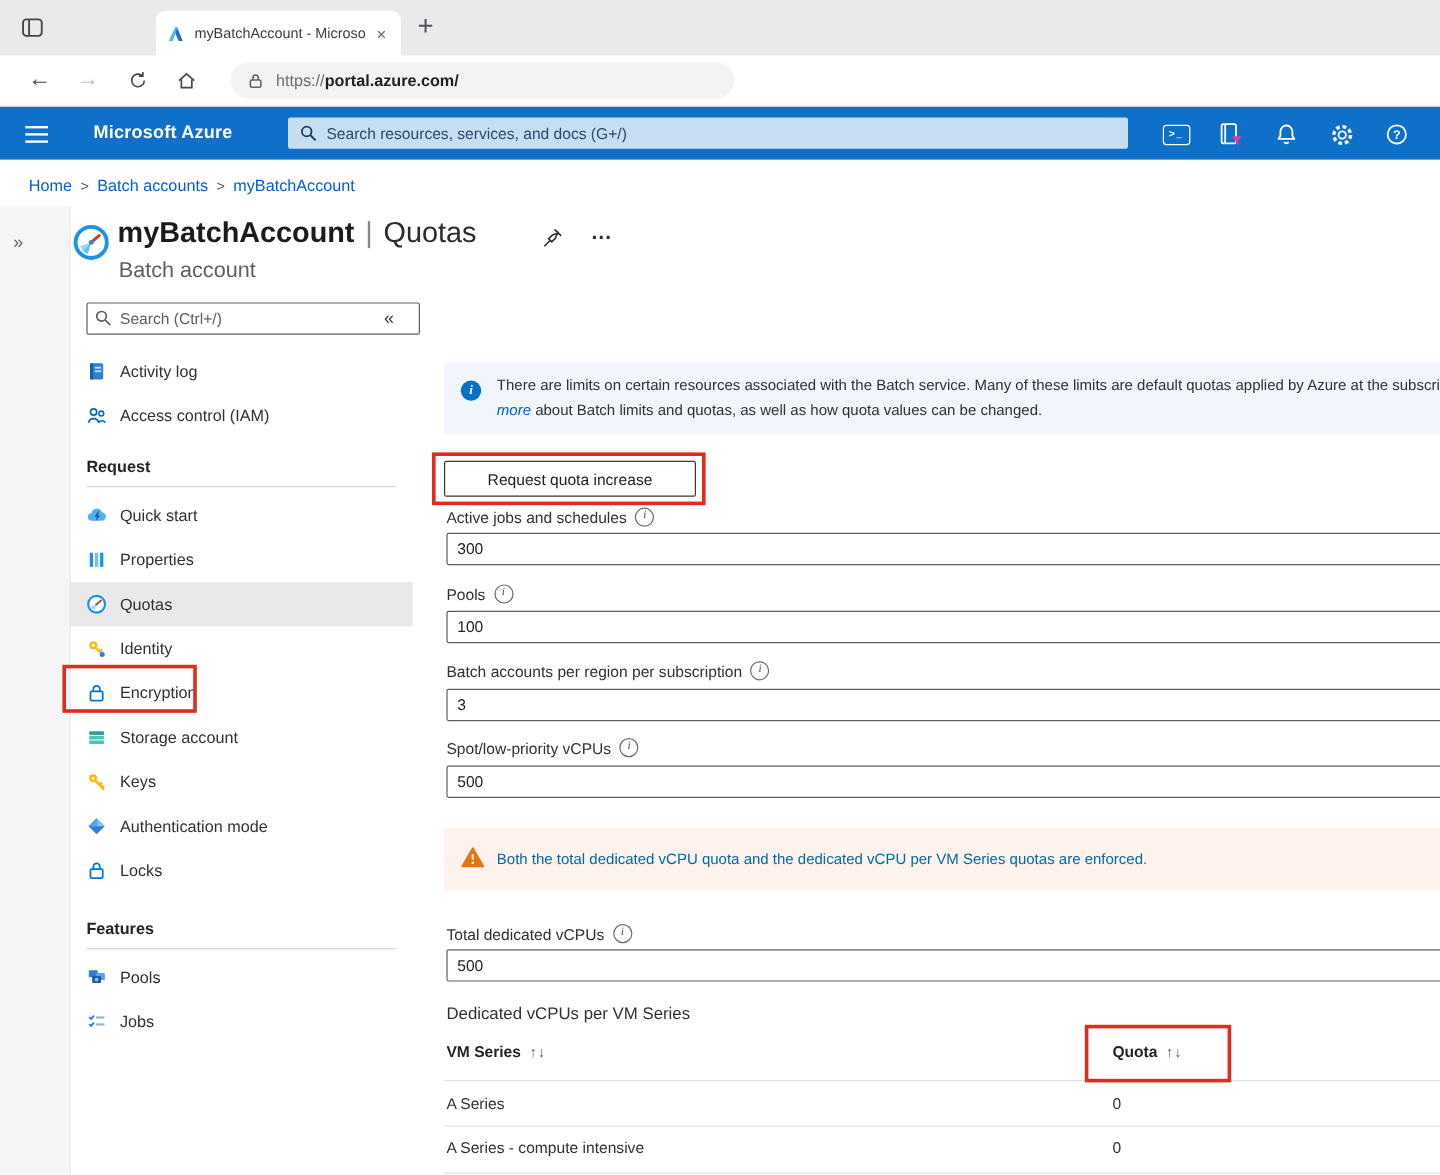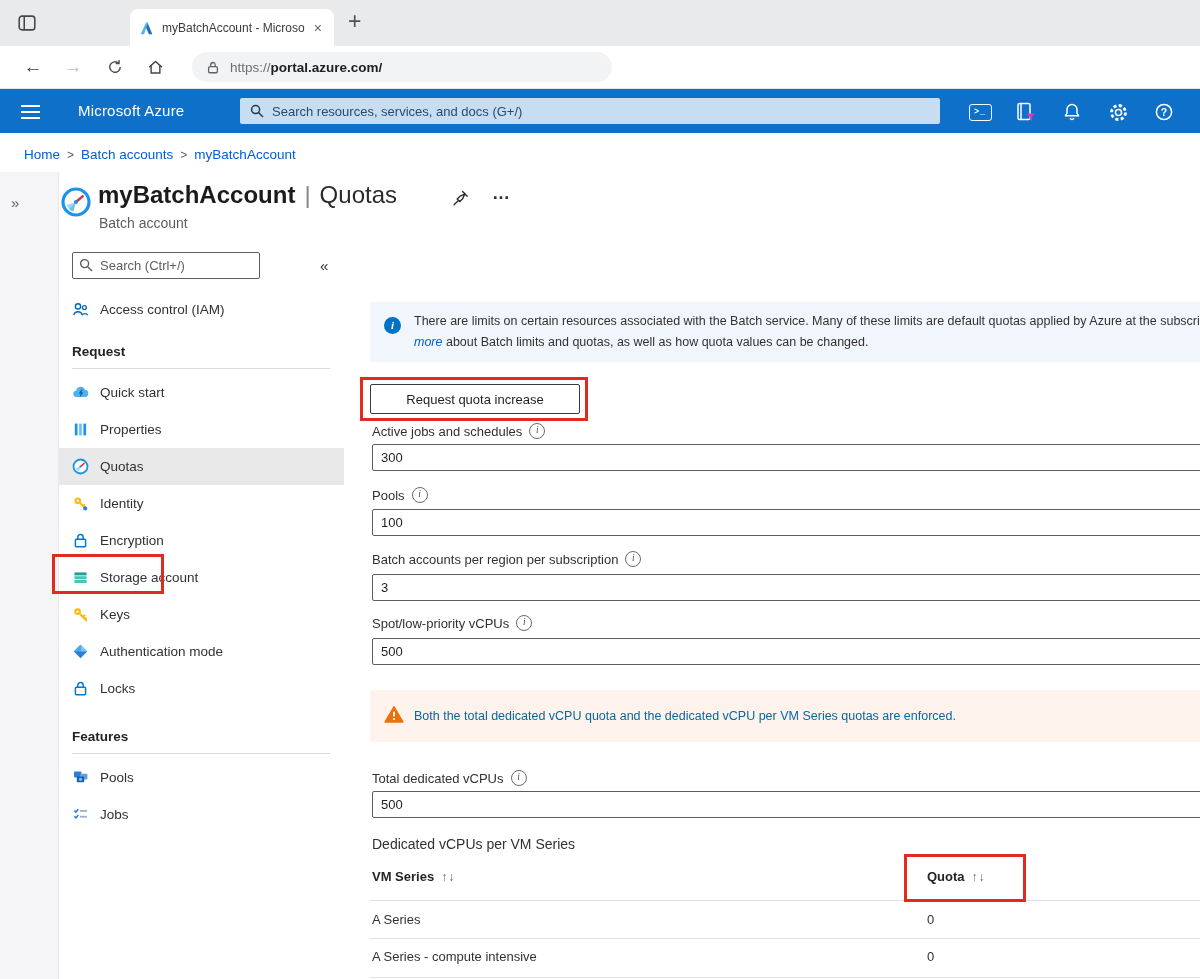--- a/index.html
+++ b/index.html
@@ -18,21 +18,21 @@
   .toolbar{position:absolute;top:46px;left:0;right:0;height:42px;background:#fff;border-bottom:1px solid #e7e7e7;}
   .nav-ic{position:absolute;top:8px;width:26px;height:26px;display:flex;align-items:center;justify-content:center;
           font-size:19px;color:#3c4043;}
   .addressbar{position:absolute;left:192px;top:6px;width:420px;height:30px;background:#f1f3f4;border-radius:16px;
               display:flex;align-items:center;padding:0 14px;box-sizing:border-box;gap:10px;}
   .url{font-size:13.5px;color:#6b6f73;white-space:nowrap;}
   .url b{color:#1d1f21;font-weight:700;}
 
   
   .azurebar{position:absolute;top:89px;left:0;right:0;height:44px;background:#0e70c8;color:#fff;}
-  .brand{position:absolute;left:78px;top:13px;font-size:15px;font-weight:400;letter-spacing:.2px;cursor:pointer;}
+  .brand{position:absolute;left:78px;top:13px;font-size:15px;font-weight:700;letter-spacing:.2px;cursor:pointer;}
   .az-search{position:absolute;left:240px;top:9px;width:700px;height:26px;background:#c7ddf2;border-radius:2px;
              display:flex;align-items:center;padding:0 10px;box-sizing:border-box;gap:8px;color:#2b4a6d;font-size:13px;cursor:text;}
   .az-ic{position:absolute;top:11px;width:24px;height:24px;display:flex;align-items:center;justify-content:center;cursor:pointer;}
   .shellbox{border:1.5px solid #fff;border-radius:3px;width:21px;height:15px;font-size:8.5px;font-weight:700;
             display:flex;align-items:center;justify-content:center;letter-spacing:1px;font-family:"Liberation Mono",monospace;}
 
   
   .crumbs{position:absolute;top:147px;left:24px;font-size:13.5px;}
   .crumbs a{color:#015cda;text-decoration:none;cursor:pointer;}
   .crumb-sep{color:#5f5f5f;margin:0 7px;font-size:12px;}
@@ -41,26 +41,26 @@
   .rail{position:absolute;left:0;top:172px;width:58px;bottom:0;background:#f5f5f7;border-right:1px solid #e9e9e9;}
   .rail-expand{position:absolute;left:11px;top:22px;font-size:15px;color:#616161;cursor:pointer;}
 
   .ptitle{position:absolute;left:98px;top:181px;font-size:24px;color:#1b1b1b;white-space:nowrap;}
   .ptitle .t1{font-weight:700;}
   .ptitle .tsep{color:#8a8886;font-weight:300;margin:0 9px;}
   .ptitle .t2{font-weight:300;color:#2b2b2b;}
   .gauge-lg{position:absolute;left:60px;top:186px;}
   .pin{position:absolute;left:452px;top:190px;cursor:pointer;}
   .dots{position:absolute;left:492px;top:183px;font-size:18px;font-weight:700;color:#323130;letter-spacing:1px;cursor:pointer;}
-  .psub{position:absolute;left:99px;top:215px;font-size:14px;color:#605e5c;}
+  .psub{position:absolute;left:99px;top:215px;font-size:18px;color:#605e5c;}
 
   
   .sidebar{position:absolute;left:58px;top:250px;width:286px;}
   .sb-search{position:relative;margin:2px 14px 0 14px;height:27px;}
-  .sb-search input{width:188px;height:27px;border:1px solid #605e5c;border-radius:2px;padding:0 6px 0 27px;
+  .sb-search input{width:278px;height:27px;border:1px solid #605e5c;border-radius:2px;padding:0 6px 0 27px;
                    font-size:13px;box-sizing:border-box;color:#323130;font-family:"Liberation Sans",sans-serif;outline:none;}
   .sb-search input::placeholder{color:#605e5c;opacity:1;}
   .sb-mag{position:absolute;left:7px;top:6px;}
   .sb-collapse{position:absolute;left:248px;top:5px;font-size:15px;color:#323130;cursor:pointer;}
   .menu{margin-top:12px;}
   .mi{display:flex;align-items:center;height:37px;padding-left:14px;font-size:13.5px;color:#323130;gap:11px;cursor:pointer;}
   .mi svg{flex:none;}
   .mi.selected{background:#e9e9e9;}
   .sec{margin:16px 14px 5px 14px;font-weight:700;font-size:13.5px;color:#242424;padding-bottom:9px;border-bottom:1px solid #d9d9d9;}
   .sec.features{margin-top:22px;}
@@ -219,20 +219,29 @@
       <svg class="sb-mag" width="14" height="14" viewBox="0 0 14 14">
         <circle cx="5.6" cy="5.6" r="4" fill="none" stroke="#605e5c" stroke-width="1.4"></circle>
         <line x1="8.7" y1="8.7" x2="13" y2="13" stroke="#605e5c" stroke-width="1.4"></line>
       </svg>
       <input placeholder="Search (Ctrl+/)" style="">
       <span class="sb-collapse">«</span>
     </div>
     <div class="menu">
       <div class="mi">
         <svg width="17" height="17" viewBox="0 0 17 17">
+          <rect x="3" y="1.8" width="11" height="13.4" rx="1.4" fill="#2f80d2"></rect>
+          <rect x="3" y="1.8" width="2.6" height="13.4" fill="#1b5fa8"></rect>
+          <rect x="7" y="4.6" width="5.4" height="1.6" fill="#bfe0fb"></rect>
+          <rect x="7" y="7.6" width="5.4" height="1.6" fill="#bfe0fb"></rect>
+        </svg>
+        <span>Activity log</span>
+      </div>
+      <div class="mi">
+        <svg width="17" height="17" viewBox="0 0 17 17">
           <circle cx="6" cy="5.4" r="2.6" fill="none" stroke="#0067b8" stroke-width="1.4"></circle>
           <path d="M1.8 14.2 a4.3 4.3 0 0 1 8.4 0" fill="none" stroke="#0067b8" stroke-width="1.4"></path>
           <circle cx="12.4" cy="6.6" r="2" fill="none" stroke="#0067b8" stroke-width="1.3"></circle>
           <path d="M10 14.2 a3.4 3.4 0 0 1 5.8 0" fill="none" stroke="#0067b8" stroke-width="1.3"></path>
         </svg>
         <span>Access control (IAM)</span>
       </div>
 
       <div class="sec">Request</div>
 

